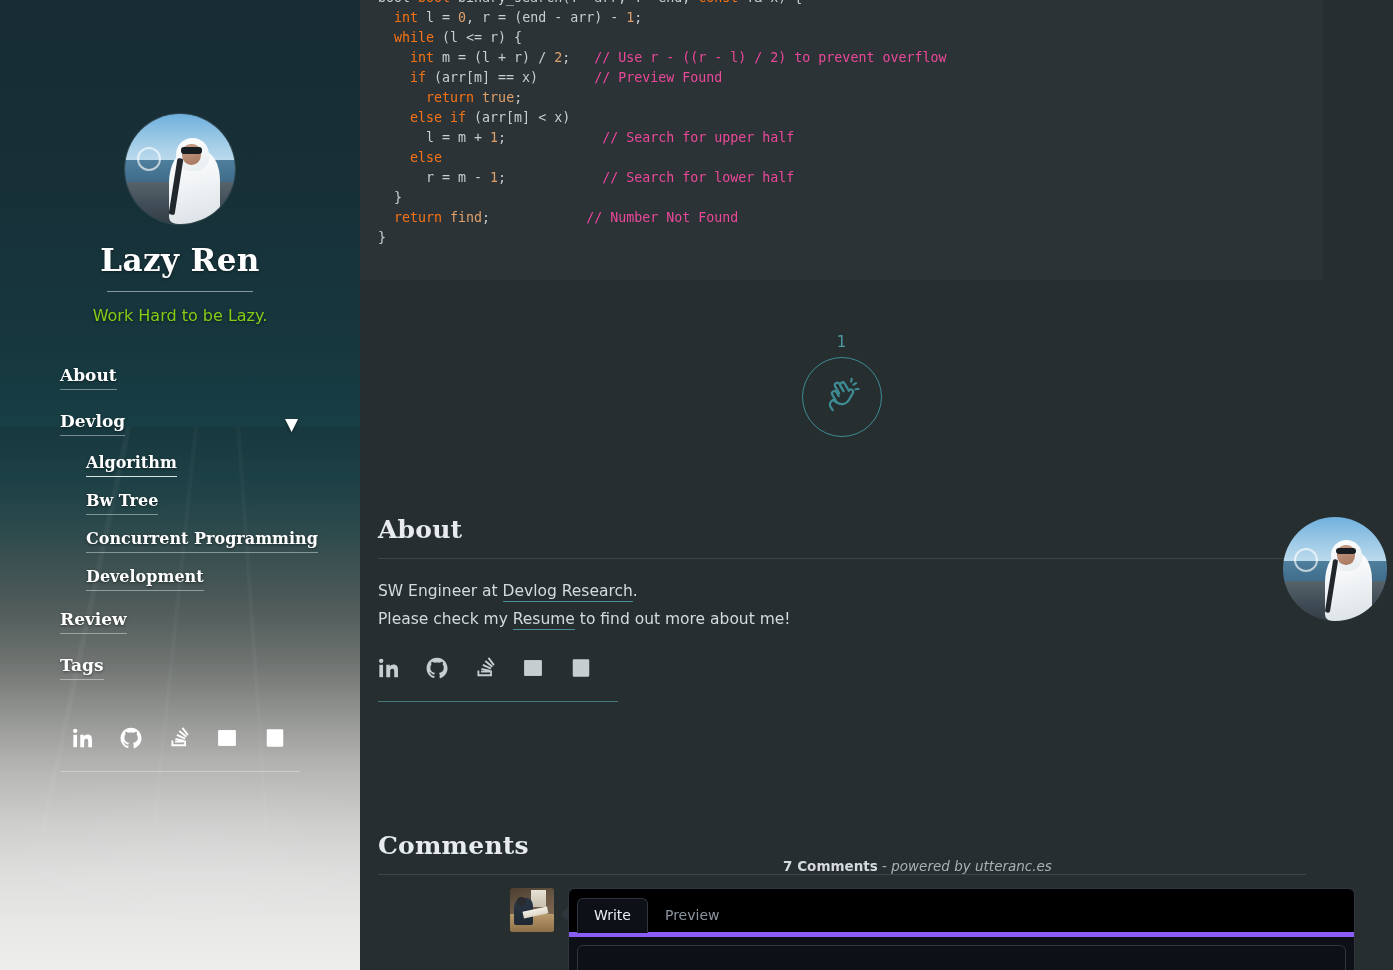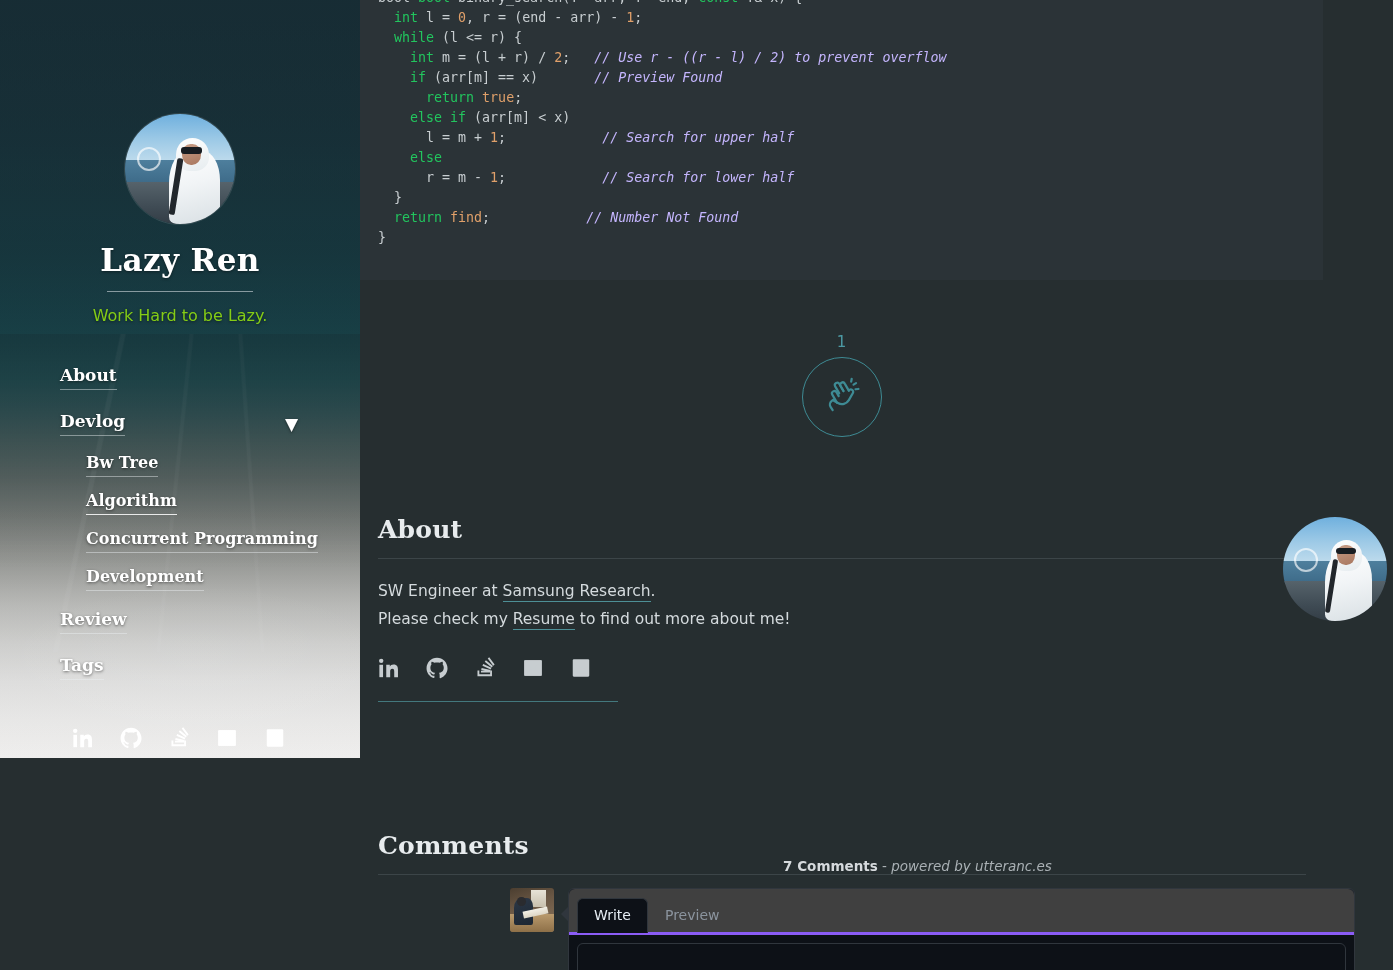--- a/index.html
+++ b/index.html
@@ -16,21 +16,21 @@
     position: relative;
     width: 1393px;
     height: 970px;
     display: flex;
   }
 
   
   #sidebar {
     position: relative;
     width: 360px;
-    height: 758px;
+    height: 970px;
     flex: 0 0 360px;
     overflow: hidden;
   }
   #sidebar-photo {
     position: absolute;
     inset: 0;
     background:
       
       radial-gradient(ellipse 300px 120px at 55% 88%, rgba(255,255,255,0.12), transparent 70%),
       linear-gradient(180deg,
@@ -210,23 +210,23 @@
     font-family: "DejaVu Sans Mono", monospace;
     font-size: 13.3px;
     line-height: 20px;
     color: #c8ced1;
     white-space: pre;
     margin: 0;
     padding-top: 0;
     position: relative;
     top: -12px;
   }
-  .k  { color: #22c55e; }   
+  .k  { color: #f97316; }   
   .n  { color: #e0a06a; }   
-  .c  { color: #c4b5fd; font-style: italic; } 
+  .c  { color: #ec4899; } 
   .t  { color: #c8ced1; }
 
   
   #clap-wrap {
     position: absolute;
     left: 0; right: 70px;
     top: 333px;
     text-align: center;
   }
   #clap-count {
@@ -346,22 +346,22 @@
     content: "";
     position: absolute;
     left: -8px; top: 17px;
     width: 0; height: 0;
     border-top: 8px solid transparent;
     border-bottom: 8px solid transparent;
     border-right: 8px solid #30363d;
   }
   #utt-tabs {
     display: flex;
-    background: #404040;
-    border-bottom: 3px solid #8b5cf6;
+    background: #000000;
+    border-bottom: 5px solid #8b5cf6;
     border-radius: 6px 6px 0 0;
     padding: 8px 11px 0 8px;
     gap: 0;
   }
   .utt-tab {
     padding: 8px 16px 9px;
     font-size: 14px;
     color: #8b949e;
     border: 1px solid transparent;
     border-radius: 6px 6px 0 0;
@@ -416,25 +416,25 @@
       <div class="tagline">Work Hard to be Lazy.</div>
 
       <nav id="nav">
           <div class="nav-row">
             <span class="nav-label">About</span>
           </div>
           <div class="nav-row">
             <span class="nav-label">Devlog</span>
             <span class="caret">▼</span>
           </div>
+          <div class="nav-row sub active">
+            <span class="nav-label">Algorithm</span>
+          </div>
           <div class="nav-row sub">
             <span class="nav-label">Bw Tree</span>
-          </div>
-          <div class="nav-row sub active">
-            <span class="nav-label">Algorithm</span>
           </div>
           <div class="nav-row sub">
             <span class="nav-label">Concurrent Programming</span>
           </div>
           <div class="nav-row sub">
             <span class="nav-label">Development</span>
           </div>
           <div class="nav-row">
             <span class="nav-label">Review</span>
           </div>
@@ -516,21 +516,21 @@
         </svg>
       </div>
     </div>
 
     <section class="section" id="about-section">
       <div class="section-title">About</div>
       <div class="section-rule"></div>
 
       <div class="about-body">
         <div>
-          <span>SW Engineer at </span><a class="lnk" href="#">Samsung Research</a><span>.</span>
+          <span>SW Engineer at </span><a class="lnk" href="#">Devlog Research</a><span>.</span>
         </div>
         <div>
           <span>Please check my </span><a class="lnk" href="#">Resume</a><span> to find out more about me!</span>
         </div>
       </div>
 
       <div id="about-social">
           <a href="#" class="sico ">
             <svg viewBox="0 0 24 24">
               <rect x="1.5" y="8.5" width="4" height="13.5"></rect>

